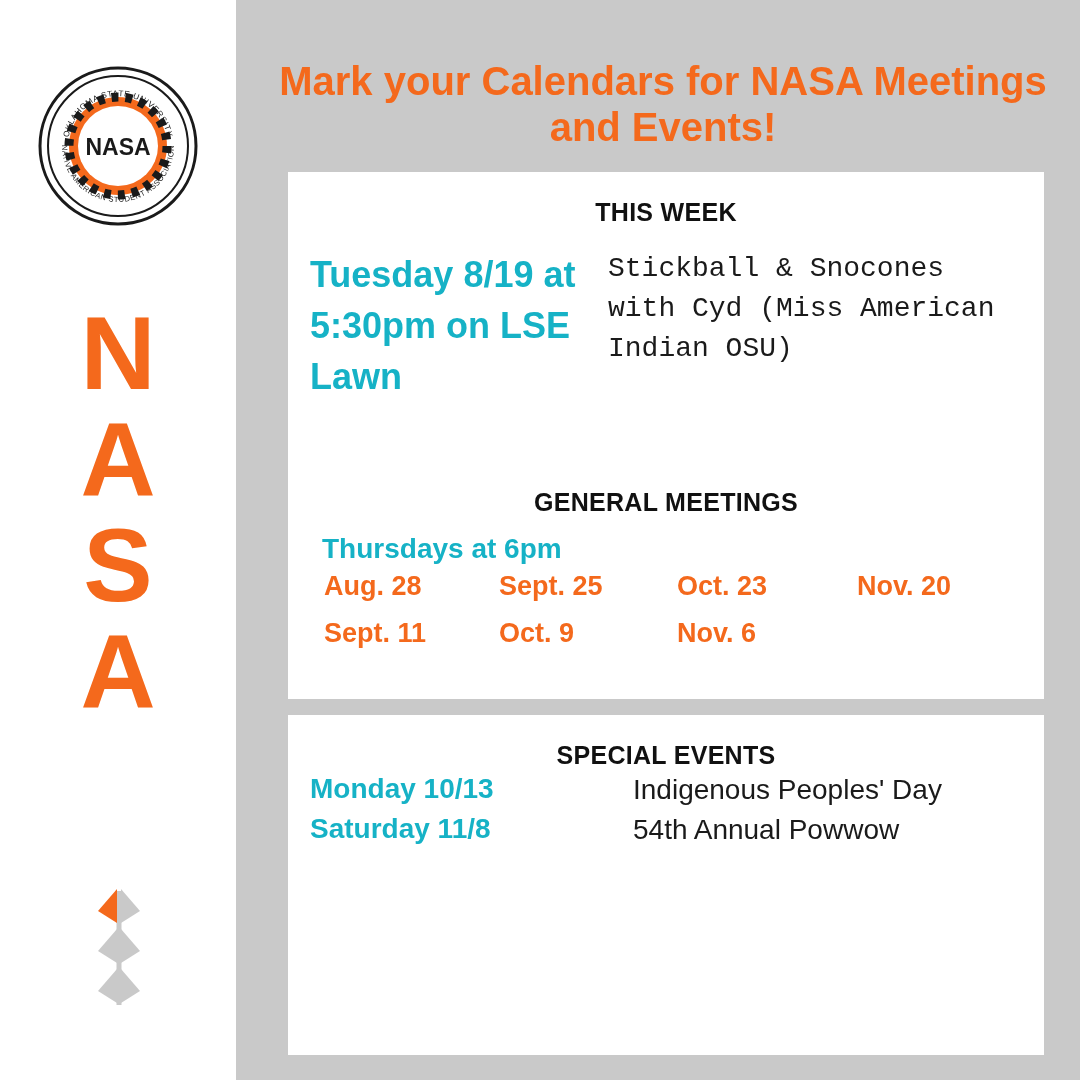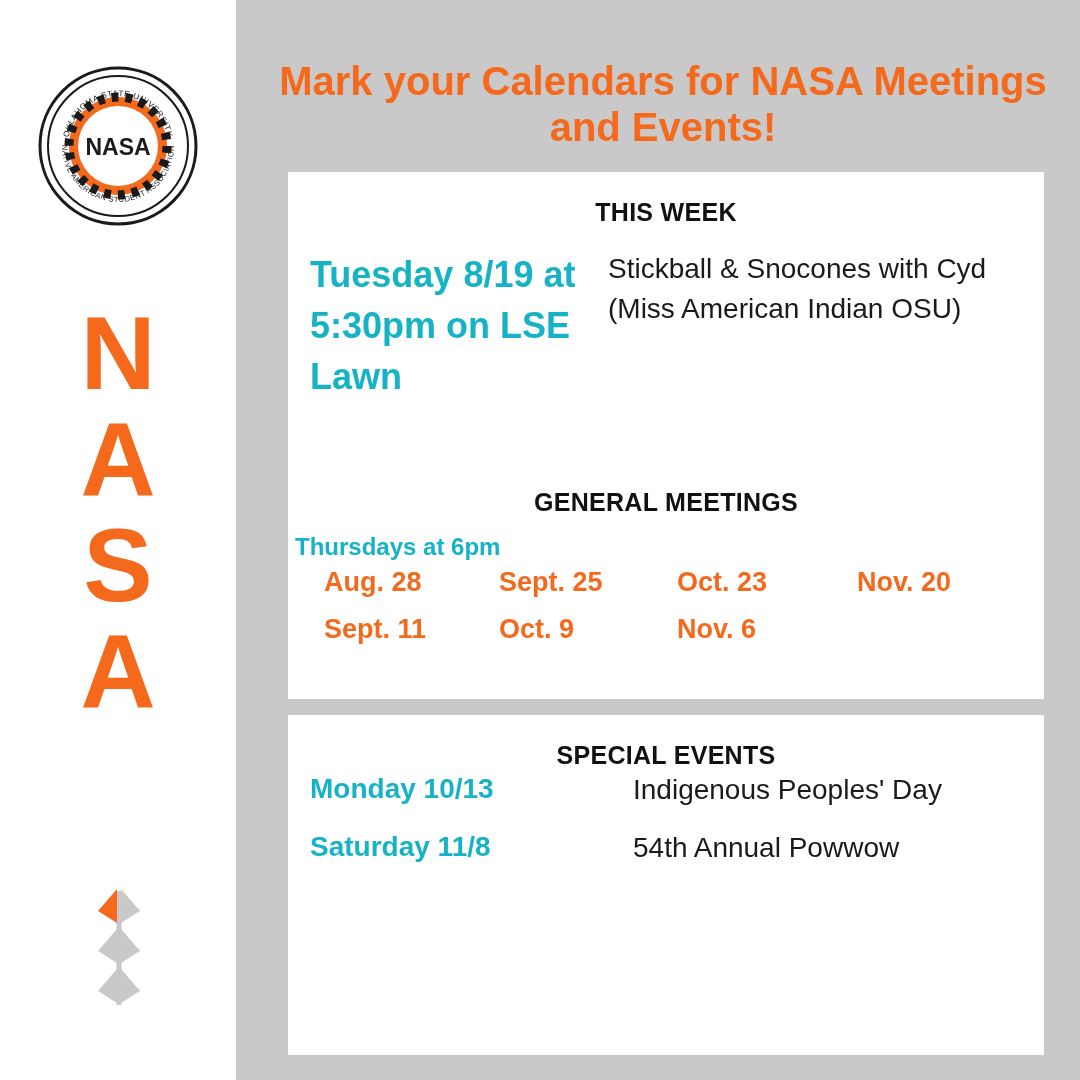--- a/index.html
+++ b/index.html
@@ -91,46 +91,47 @@
     color: #16b2c6;
     font-weight: bold;
     font-size: 36px;
     line-height: 1.42;
   }
   .tw-what {
     flex: 1;
     color: #1a1a1a;
     font-size: 28px;
     line-height: 1.42;
+    font-family: Liberation Mono, monospace;
   }
   
   .gm-when {
     color: #16b2c6;
     font-weight: bold;
-    font-size: 24px;
-    padding: 16px 0 6px 7px;
+    font-size: 28px;
+    padding: 16px 0 6px 34px;
   }
   .gm-grid {
     display: grid;
     grid-template-columns: 175px 178px 180px 190px;
     padding-left: 36px;
     color: #f4691c;
     font-weight: bold;
     font-size: 27px;
     row-gap: 16px;
   }
   
   .se-row {
     display: flex;
     padding: 0 28px 0 22px;
     gap: 8px;
     align-items: flex-start;
   }
   #card-special .se-row:first-of-type { padding-top: 22px; }
-  .se-row + .se-row { margin-top: 18px; }
+  .se-row + .se-row { }
   .se-when {
     width: 315px;
     color: #16b2c6;
     font-weight: bold;
     font-size: 28px;
     line-height: 1.35;
   }
   .se-what {
     flex: 1;
     color: #1a1a1a;

